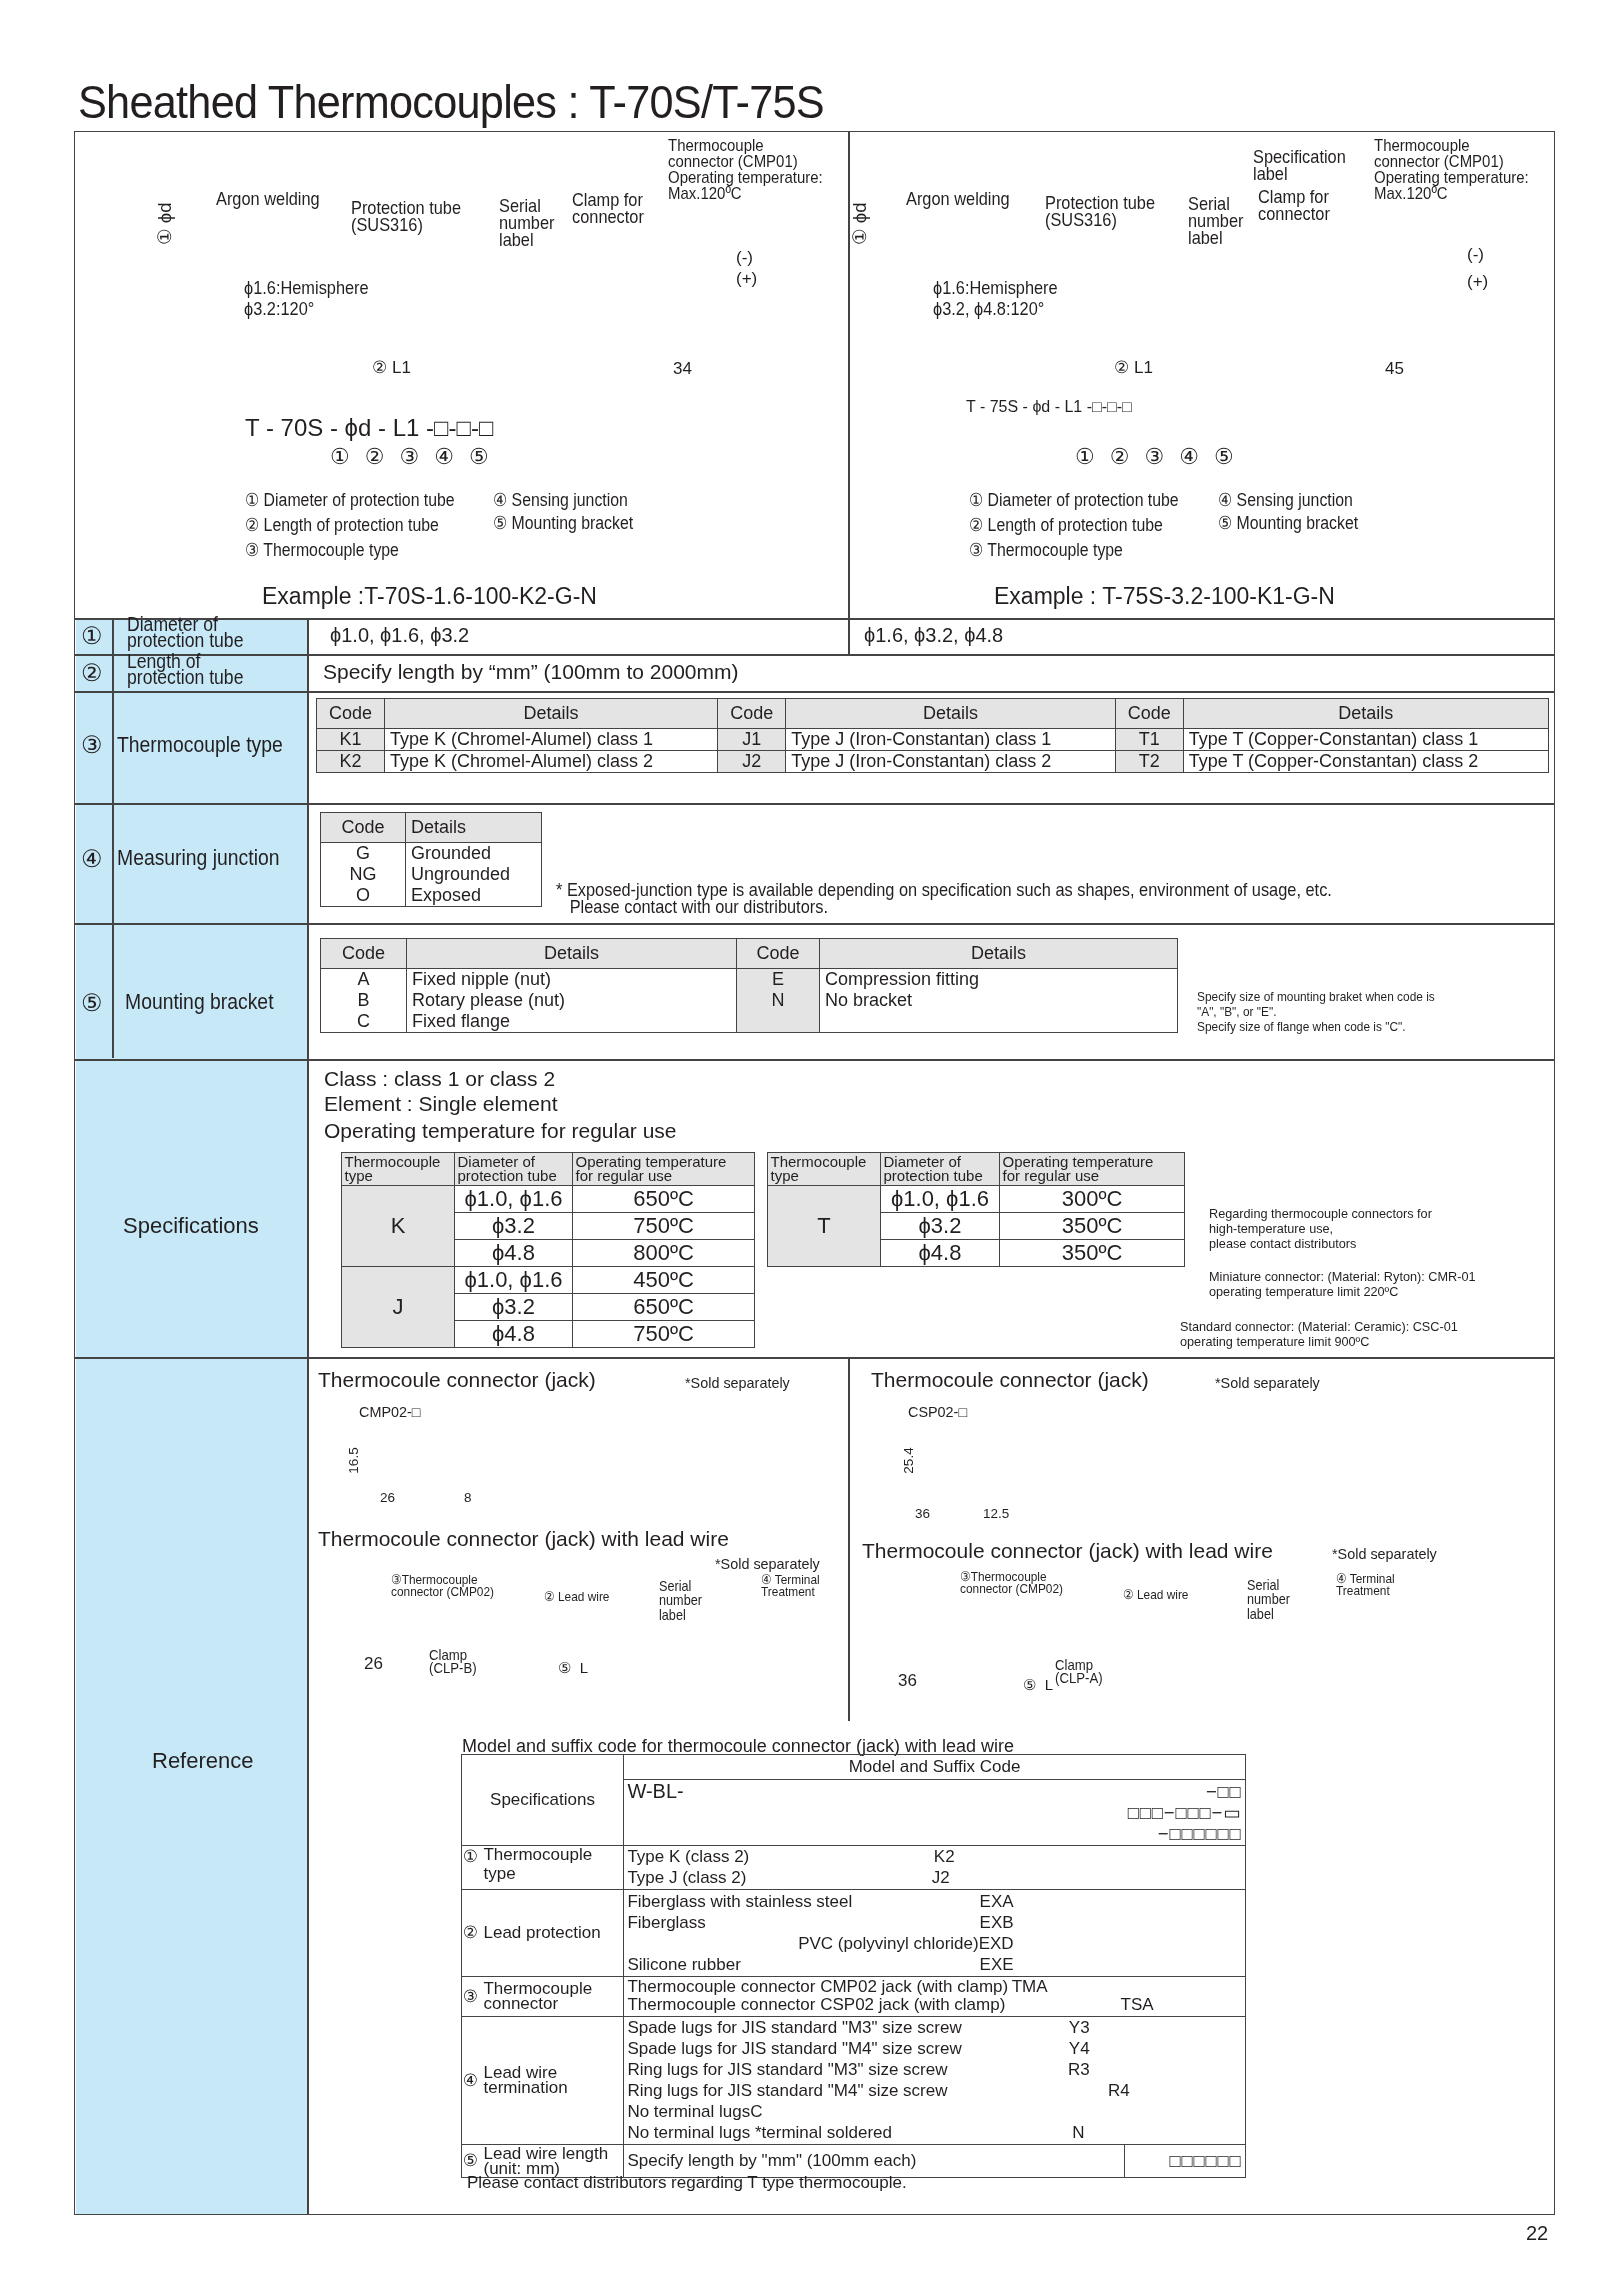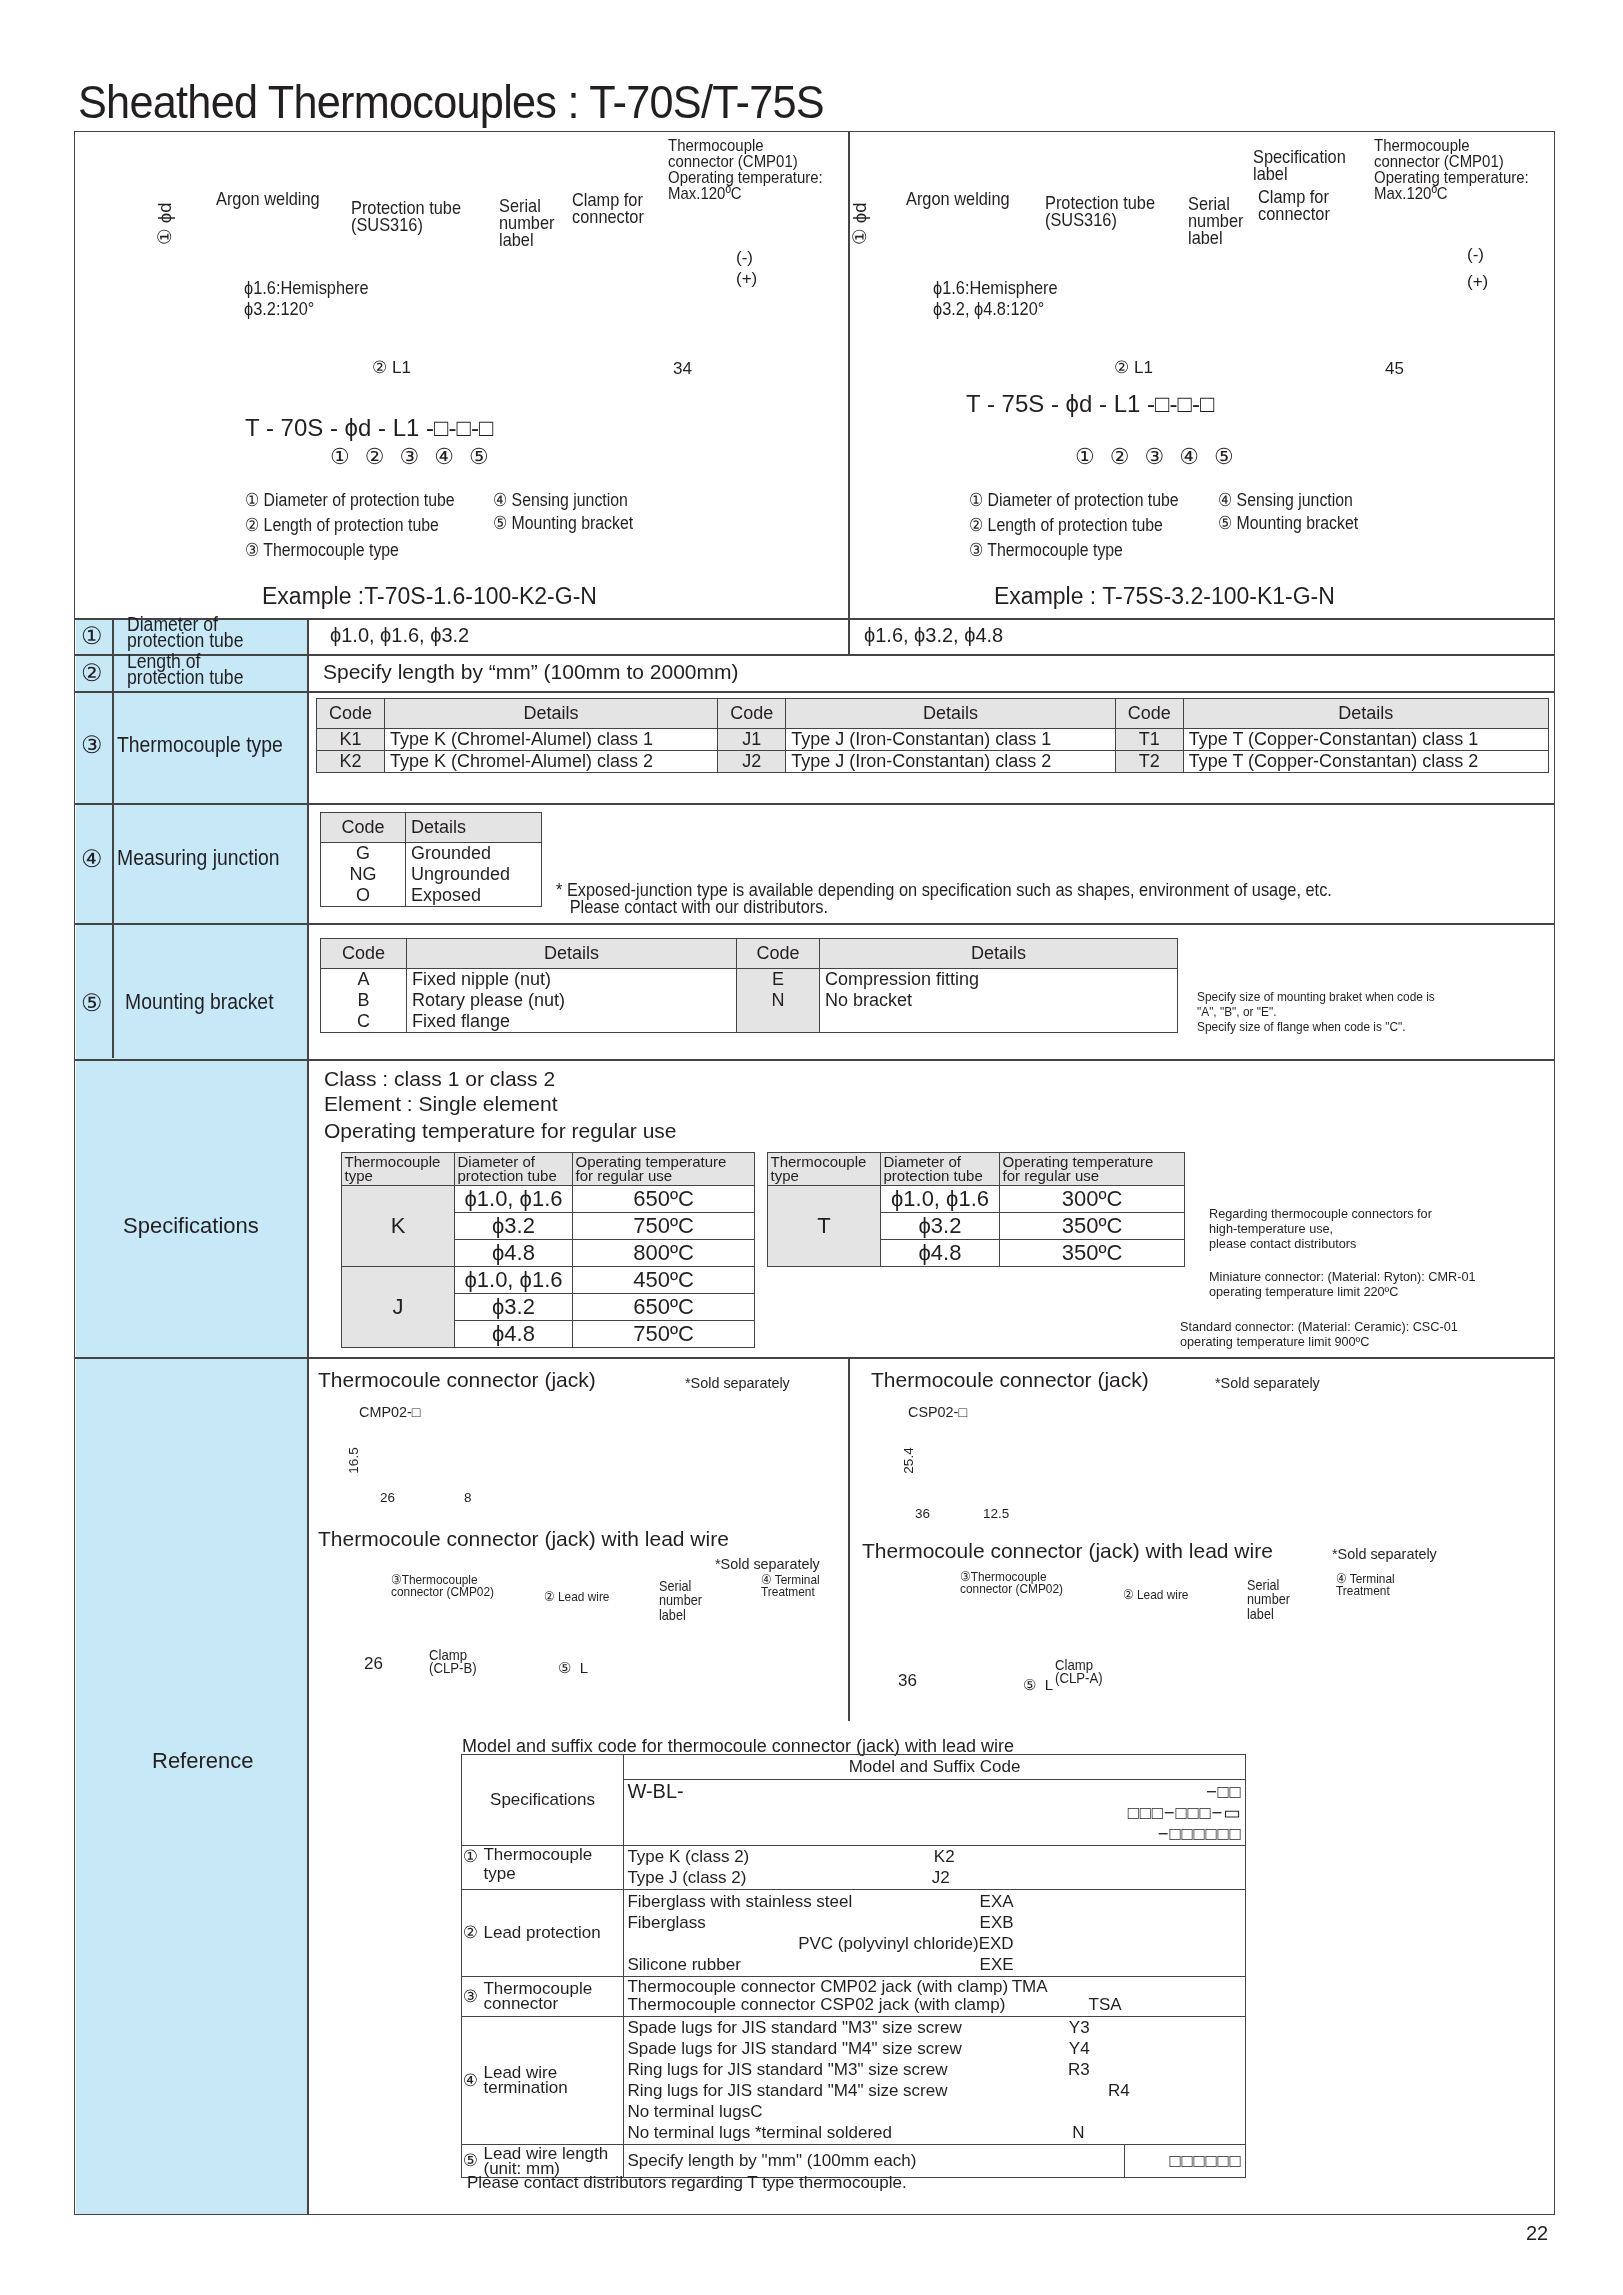--- a/index.html
+++ b/index.html
@@ -133,21 +133,21 @@
 Operating temperature:
 Max.120ºC</div>
   <div class="txt" style="left:1467px;top:245px;font-size:17px">(-)</div>
   <div class="txt" style="left:1467px;top:272px;font-size:17px">(+)</div>
   <div class="txt" style="left:849px;top:245px;font-size:18.6px;transform:rotate(-90deg);transform-origin:left top">① ϕd</div>
   <div class="txt cond" style="left:933px;top:277px;font-size:18.6px;white-space:pre;line-height:21px">ϕ1.6:Hemisphere
 ϕ3.2, ϕ4.8:120°</div>
   <div class="txt" style="left:1114px;top:357px;font-size:17px">② L1</div>
   <div class="txt" style="left:1385px;top:359px;font-size:17px">45</div>
 
-  <div class="txt" style="left:966px;top:390px;font-size:24px">T - 75S - ϕd - L1 -□-□-□</div>
+  <div class="txt" style="left:966px;top:398px;font-size:16px">T - 75S - ϕd - L1 -□-□-□</div>
   <div class="txt" style="left:1075px;top:444px;font-size:22px;letter-spacing:15px"><span>①</span><span>②</span><span>③</span><span>④</span><span>⑤</span></div>
   <div class="txt cond" style="left:969px;top:489px;font-size:18px"><span>①</span> <span>Diameter of protection tube</span></div>
   <div class="txt cond" style="left:969px;top:514px;font-size:18px"><span>②</span> <span>Length of protection tube</span></div>
   <div class="txt cond" style="left:969px;top:539px;font-size:18px"><span>③</span> <span>Thermocouple type</span></div>
   <div class="txt cond" style="left:1218px;top:489px;font-size:18px"><span>④</span> <span>Sensing junction</span></div>
   <div class="txt cond" style="left:1218px;top:512px;font-size:18px"><span>⑤</span> <span>Mounting bracket</span></div>
   <div class="txt" style="left:994px;top:583px;font-size:23px">Example : T-75S-3.2-100-K1-G-N</div>
 </div>
 
 <div class="txt" style="left:81px;top:622px;font-size:24px">①</div>
@@ -480,21 +480,21 @@
     <td style="border-right:none;padding:0.8px;vertical-align:middle">③</td>
     <td style="white-space:pre;border-left:none;line-height:15px;vertical-align:middle">Thermocouple
 connector</td>
     <td colspan="2" style="line-height:18.6px">
           <div style="display:flex;justify-content:space-between">
             <span>Thermocouple connector CMP02 jack (with clamp)</span>
             <span style="margin-right:194px">TMA</span>
           </div>
           <div style="display:flex;justify-content:space-between">
             <span>Thermocouple connector CSP02 jack (with clamp)</span>
-            <span style="margin-right:120px">TSA</span>
+            <span style="margin-right:88px">TSA</span>
           </div>
         </td>
   </tr>
   <tr>
     <td style="border-right:none;padding:0.8px;vertical-align:middle">④</td>
     <td style="white-space:pre;border-left:none;line-height:15px;vertical-align:middle">Lead wire
 termination</td>
     <td colspan="2">
           <div style="display:flex;justify-content:space-between">
             <span>Spade lugs for JIS standard "M3" size screw</span>

